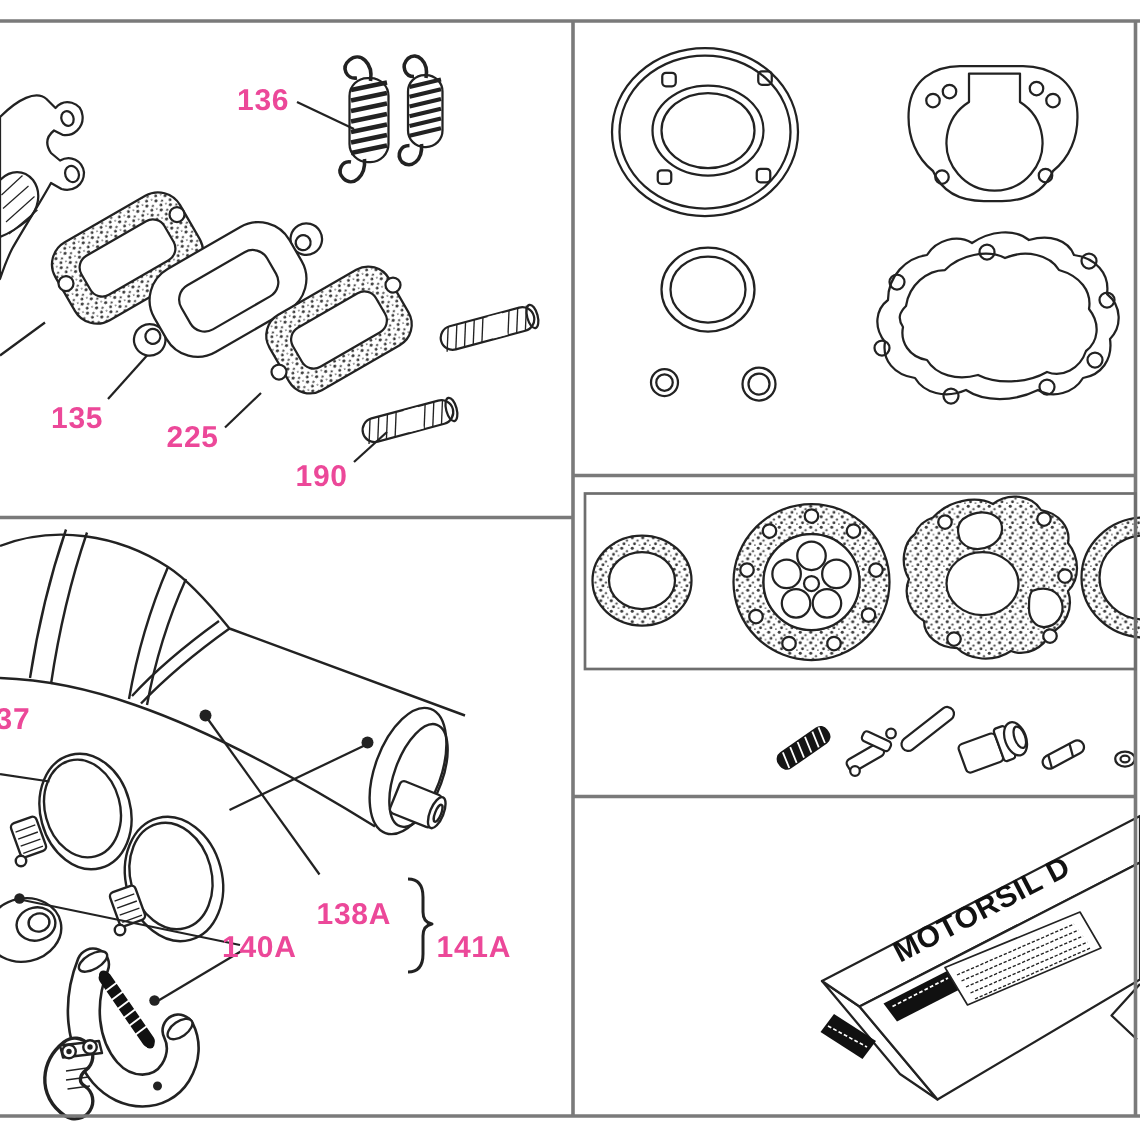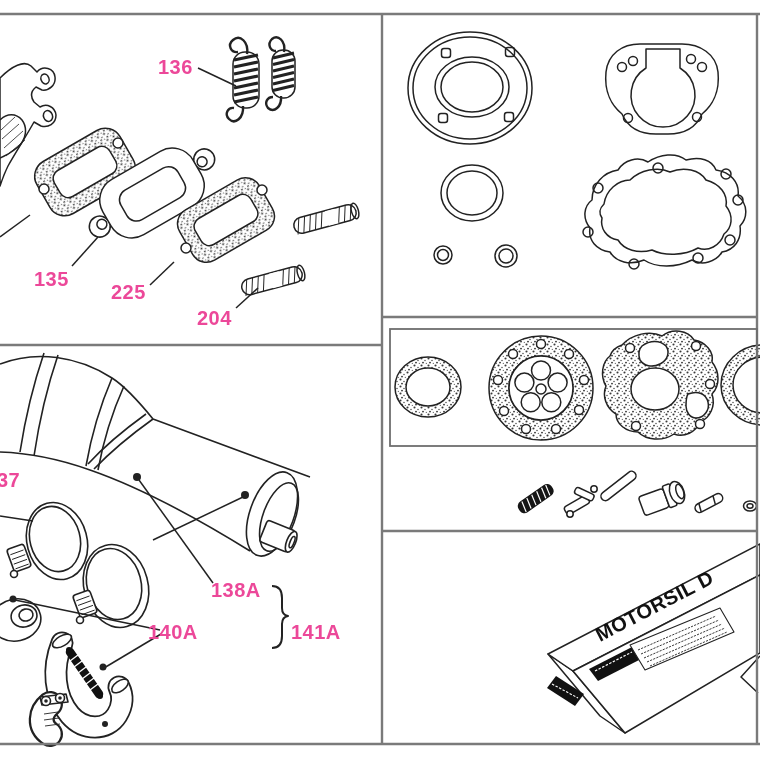--- a/index.html
+++ b/index.html
@@ -413,19 +413,19 @@
     <path d="M0,345 H382"></path>
     <path d="M382,317 H757"></path>
     <path d="M382,531 H757"></path>
     <rect x="390" y="329" width="367" height="117" fill="none" stroke="#6e6e6e" stroke-width="1.8"></rect>
   </g>
 </svg>
 
 <div class="plabel" style="left:158px;top:57px;">136</div>
 <div class="plabel" style="left:34px;top:248px;margin-top:21px;">135</div>
 <div class="plabel" style="left:111px;top:282px;">225</div>
-<div class="plabel" style="left:197px;top:308px;">204</div>
+<div class="plabel" style="left:197px;top:308px;">190</div>
 <div class="plabel" style="left:-3px;top:470px;">37</div>
-<div class="plabel" style="left:211px;top:580px;">138A</div>
+<div class="plabel" style="left:211px;top:600px;">138A</div>
 <div class="plabel" style="left:148px;top:622px;">140A</div>
 <div class="plabel" style="left:291px;top:622px;">141A</div>
 
 </div>
 
 </body></html>

